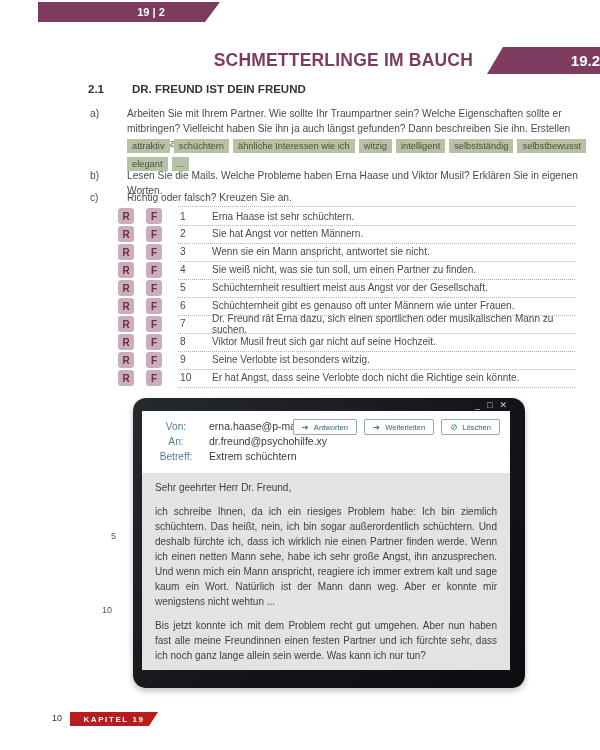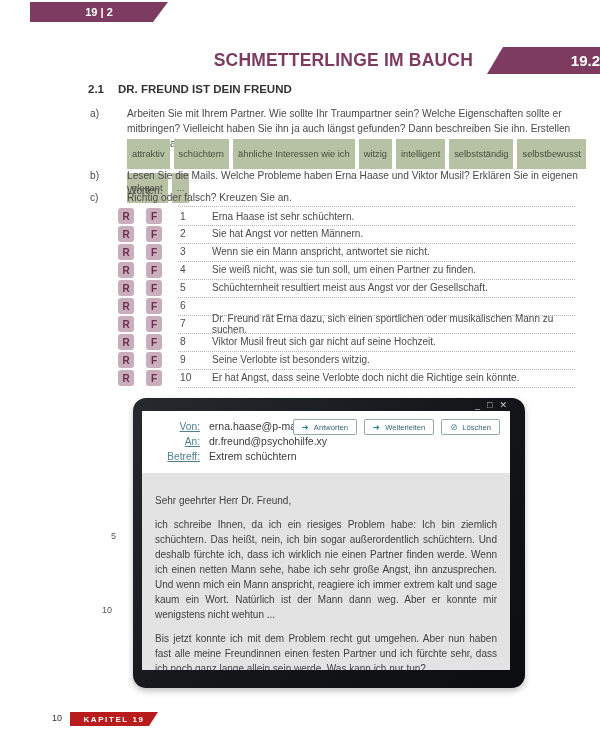--- a/index.html
+++ b/index.html
@@ -1,46 +1,46 @@
 <!DOCTYPE html>
 <html><head>
 <meta charset="utf-8">
 <style>
   html,body{margin:0;padding:0;}
   body{font-family:"Liberation Sans","DejaVu Sans",sans-serif;background:#fff;}
   .page{position:relative;width:600px;height:750px;background:#fff;overflow:hidden;}
 
   
-  .chapter-tab{position:absolute;top:2px;left:30px;width:138px;height:20px;
+  .chapter-tab{position:absolute;top:2px;left:38px;width:138px;height:20px;
     background:#7d3b60;color:#fff;font-weight:bold;font-size:11px;
     display:flex;align-items:center;justify-content:center;
-    clip-path:polygon(0 0,100% 0,calc(100% - 15px) 100%,0 100%);}
+    clip-path:polygon(0 0,100% 0,calc(100% - 15px) 100%,0 100%);padding-left:44px;}
 
   
   .title-row{position:absolute;top:47px;left:0;width:600px;height:27px;
     display:flex;align-items:center;justify-content:flex-end;}
   .page-title{color:#7d3b60;font-weight:bold;font-size:17.5px;letter-spacing:.2px;margin-right:14px;}
   .section-badge{width:113px;height:27px;background:#7d3b60;color:#fff;font-weight:bold;
     font-size:15px;display:flex;align-items:center;justify-content:flex-end;
     box-sizing:border-box;
     clip-path:polygon(16px 0,100% 0,100% 100%,0 100%);}
 
   
-  .sec-head{position:absolute;top:83px;left:88px;display:flex;gap:14px;
+  .sec-head{position:absolute;top:83px;left:88px;display:flex;gap:28px;
     font-weight:bold;font-size:11.5px;color:#333;}
 
   
   .task{position:absolute;left:90px;width:488px;display:flex;font-size:10.2px;color:#4a4a4a;line-height:1.45;}
   .task-label{width:37px;flex:none;}
   .task-a{top:107px;}
   .task-b{top:169px;}
   .task-c{top:191px;}
 
   .chips{position:absolute;top:139px;left:127px;display:flex;flex-wrap:wrap;gap:4px;}
-  .chip{background:#b7c1a4;color:#47503e;font-size:9.3px;padding:10px 5px;white-space:nowrap;}
+  .chip{background:#b7c1a4;color:#47503e;font-size:9.3px;padding:2px 5px;white-space:nowrap;}
 
   
   .tf-table{position:absolute;top:207px;left:118px;width:457px;}
   .tf-row{display:flex;align-items:center;height:18px;}
   .tf-btn{width:16px;height:16px;flex:none;background:#c9aebb;color:#6d2c50;border:none;
     border-radius:3px;font-weight:bold;font-size:10px;font-family:inherit;
     display:flex;align-items:center;justify-content:center;margin-right:12px;padding:0;cursor:pointer;}
   .tf-cell{flex:1;height:100%;display:flex;align-items:center;
     border-bottom:1px dotted #b3b3b3;margin-left:4px;}
   .tf-row:first-child .tf-cell{border-top:1px dotted #b3b3b3;}
@@ -51,27 +51,27 @@
   .tablet{position:absolute;top:398px;left:133px;width:392px;height:290px;
     background:linear-gradient(135deg,#26292e 0%,#131519 55%,#0b0d10 100%);
     border-radius:13px;box-sizing:border-box;padding:13px 15px 18px 9px;
     box-shadow:0 3px 6px rgba(0,0,0,.25);}
   .win-controls{position:absolute;top:1px;right:18px;display:flex;gap:7px;
     color:#c9ced1;font-size:9px;line-height:12px;}
   .win-controls span{cursor:pointer;}
   .screen{width:100%;height:100%;background:#fff;display:flex;flex-direction:column;border-radius:1px;overflow:hidden;}
   .mail-head{position:relative;padding:9px 10px 8px 10px;background:#fff;}
   .mail-field{display:flex;align-items:baseline;margin-bottom:3px;}
-  .mail-label{width:48px;flex:none;text-align:right;color:#4f7f92;font-size:10.2px;margin-right:9px;text-decoration:underline;}
+  .mail-label{width:48px;flex:none;text-align:center;color:#4f7f92;font-size:10.2px;margin-right:9px;}
   .mail-value{color:#3a3a3a;font-size:10.5px;}
   .mail-actions{position:absolute;top:8px;right:10px;display:flex;gap:7px;}
   .mail-btn{display:flex;align-items:center;gap:5px;border:1px solid #93a9b1;background:#fff;
     border-radius:2px;padding:2.5px 8px;font-size:7.6px;color:#2e6273;font-family:inherit;cursor:pointer;}
   .mail-btn .ic{color:#2e7d8c;font-size:8.5px;line-height:1;}
-  .mail-body{flex:1;background:#e2e3e2;padding:20px 13px;font-size:10px;color:#3f3f3f;
+  .mail-body{flex:1;background:#e2e3e2;padding:7px 13px;font-size:10px;color:#3f3f3f;
     line-height:1.5;text-align:justify;}
   .mail-body p{margin:0 0 9px 0;}
 
   
   .line-num{position:absolute;font-size:9px;color:#555;width:20px;text-align:right;}
   .ln5{top:531px;left:96px;}
   .ln10{top:605px;left:92px;}
 
   
   .footer-page-num{position:absolute;top:713px;left:52px;font-size:9px;color:#333;}
@@ -163,20 +163,21 @@
       <div class="tf-cell">
         <span class="tf-num">5</span>
         <span class="tf-text">Schüchternheit resultiert meist aus Angst vor der Gesellschaft.</span>
       </div>
     </div>
     <div class="tf-row">
       <button class="tf-btn">R</button>
       <button class="tf-btn">F</button>
       <div class="tf-cell">
         <span class="tf-num">6</span>
+        <span class="tf-text">Schüchternheit gibt es genauso oft unter Männern wie unter Frauen.</span>
       </div>
     </div>
     <div class="tf-row">
       <button class="tf-btn">R</button>
       <button class="tf-btn">F</button>
       <div class="tf-cell">
         <span class="tf-num">7</span>
         <span class="tf-text">Dr. Freund rät Erna dazu, sich einen sportlichen oder musikalischen Mann zu suchen.</span>
       </div>
     </div>

